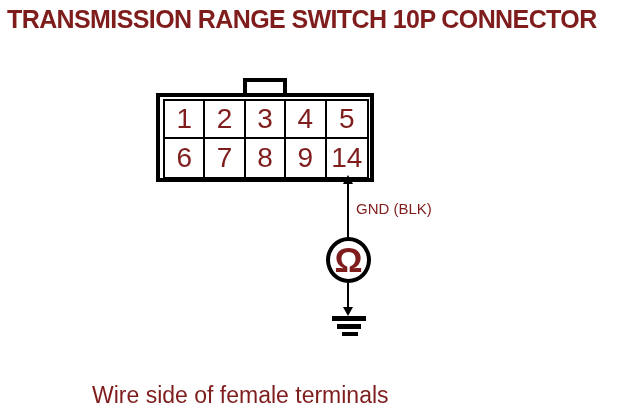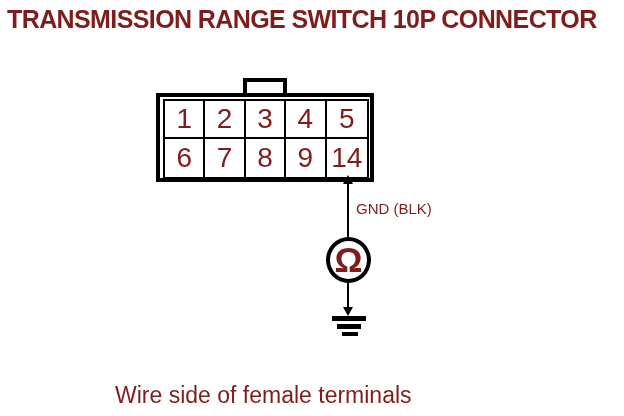--- a/index.html
+++ b/index.html
@@ -101,21 +101,20 @@
   
   .gbar { background: #000; }
   .gbar1 { left: 332px; top: 316px; width: 34px; height: 5px; }
   .gbar2 { left: 337px; top: 324px; width: 24px; height: 5px; }
   .gbar3 { left: 342px; top: 332px; width: 16px; height: 4px; }
 
   .caption {
     left: 92px; top: 382px;
     font-size: 23px;
     white-space: nowrap;
-    margin-left: 23px;
   }
 </style>
 </head>
 <body>
 
 <div class="canvas">
 
   <div class="abs title">TRANSMISSION RANGE SWITCH 10P CONNECTOR</div>
 
   <div>

